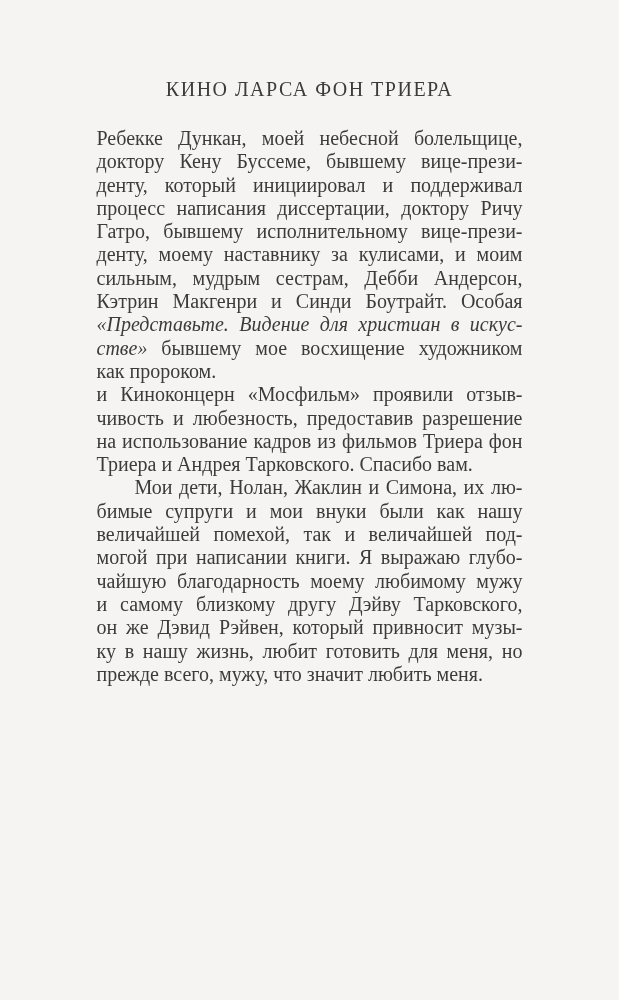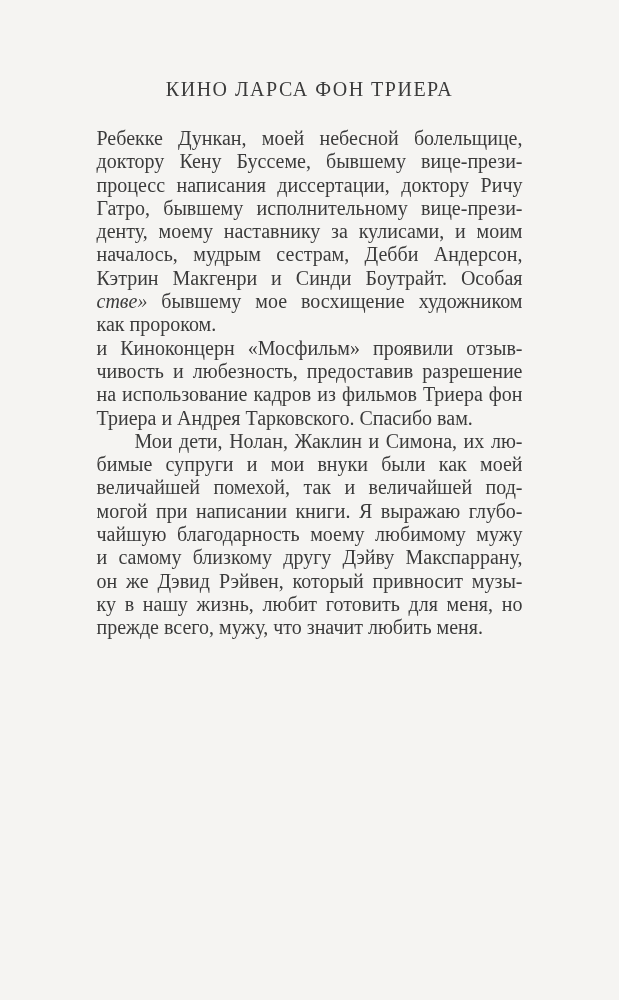--- a/index.html
+++ b/index.html
@@ -51,34 +51,36 @@
   }
 </style>
 </head>
 <body>
 
 <div class="page">
   <h1 class="chapter-header">КИНО ЛАРСА ФОН ТРИЕРА</h1>
   <div class="text-block">
       <div class="line"><span>Ребекке Дункан, моей небесной болельщице,</span></div>
       <div class="line"><span>доктору Кену Буссеме, бывшему вице-прези-</span></div>
+      <div class="line"><span>денту, который инициировал и поддерживал</span></div>
       <div class="line"><span>процесс написания диссертации, доктору Ричу</span></div>
       <div class="line"><span>Гатро, бывшему исполнительному вице-прези-</span></div>
       <div class="line"><span>денту, моему наставнику за кулисами, и моим</span></div>
-      <div class="line"><span>началось, мудрым сестрам, Дебби Андерсон,</span></div>
+      <div class="line"><span>сильным, мудрым сестрам, Дебби Андерсон,</span></div>
       <div class="line"><span>Кэтрин Макгенри и Синди Боутрайт. Особая</span></div>
+      <div class="line"><em>«Представьте. Видение для христиан в искус-</em></div>
       <div class="line"><em>стве»</em><span> бывшему мое восхищение художником</span></div>
       <div class="line line--end"><span>как пророком.</span></div>
       <div class="line"><span>и Киноконцерн «Мосфильм» проявили отзыв-</span></div>
       <div class="line"><span>чивость и любезность, предоставив разрешение</span></div>
       <div class="line"><span>на использование кадров из фильмов Триера фон</span></div>
       <div class="line line--end"><span>Триера и Андрея Тарковского. Спасибо вам.</span></div>
       <div class="line line--indent"><span>Мои дети, Нолан, Жаклин и Симона, их лю-</span></div>
-      <div class="line"><span>бимые супруги и мои внуки были как моей</span></div>
+      <div class="line"><span>бимые супруги и мои внуки были как нашу</span></div>
       <div class="line"><span>величайшей помехой, так и величайшей под-</span></div>
       <div class="line"><span>могой при написании книги. Я выражаю глубо-</span></div>
       <div class="line"><span>чайшую благодарность моему любимому мужу</span></div>
-      <div class="line"><span>и самому близкому другу Дэйву Макспаррану,</span></div>
+      <div class="line"><span>и самому близкому другу Дэйву Тарковского,</span></div>
       <div class="line"><span>он же Дэвид Рэйвен, который привносит музы-</span></div>
       <div class="line"><span>ку в нашу жизнь, любит готовить для меня, но</span></div>
       <div class="line line--end"><span>прежде всего, мужу, что значит любить меня.</span></div>
     </div>
 </div>
 
 </body></html>

